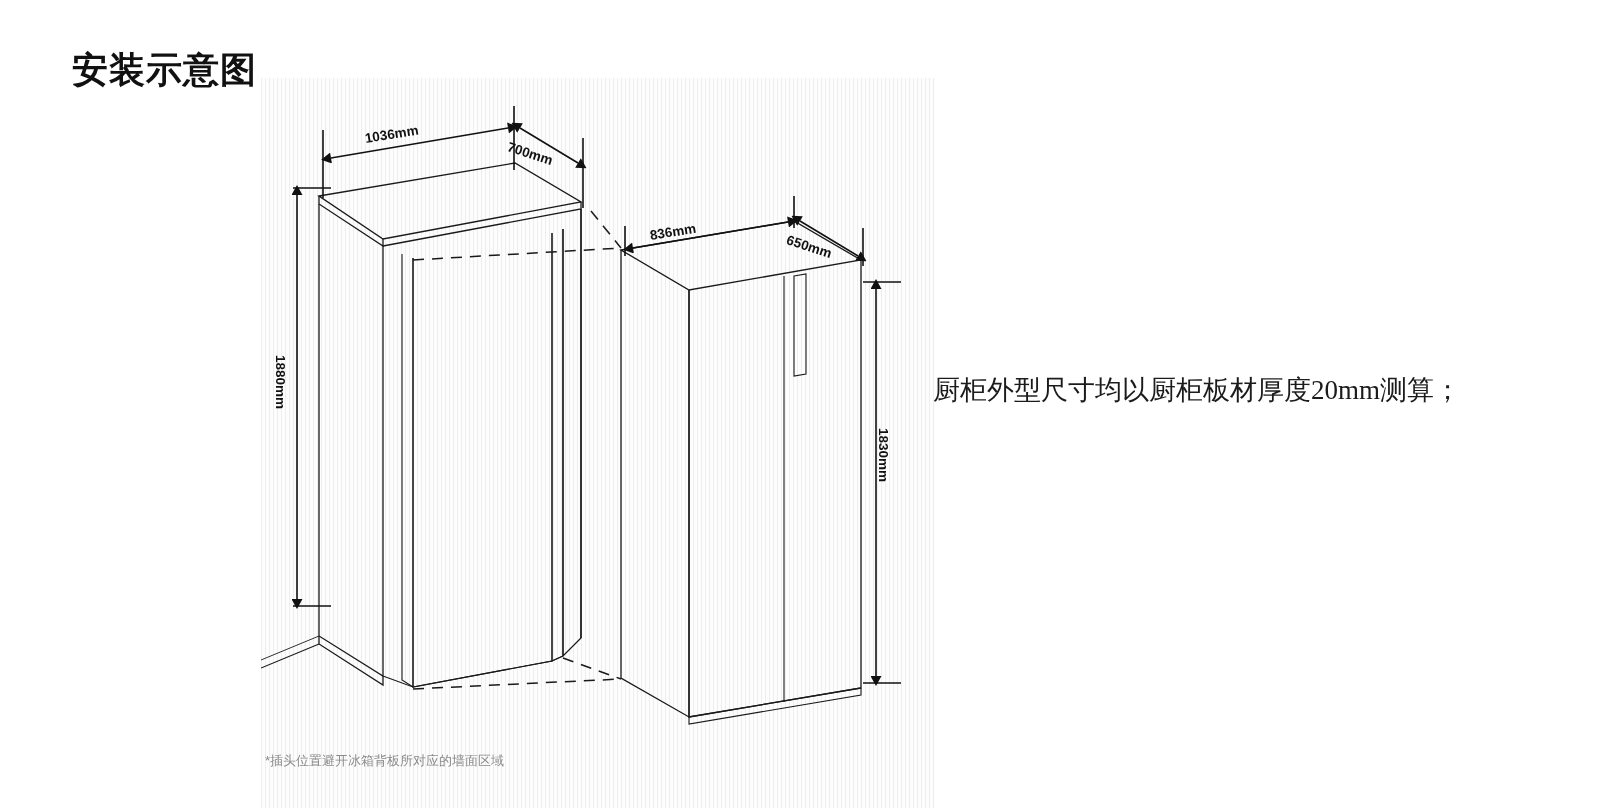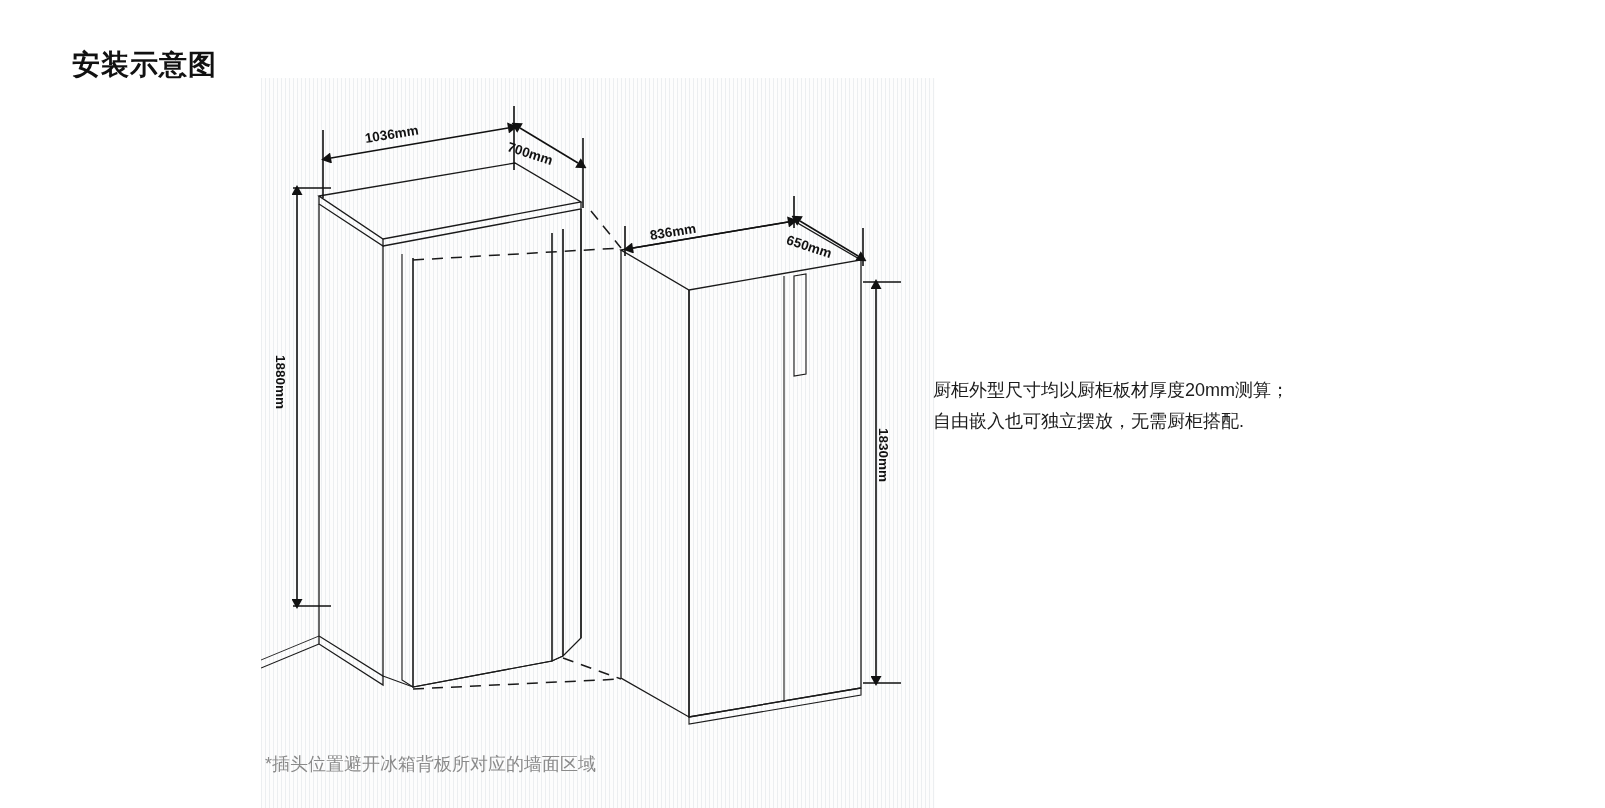--- a/index.html
+++ b/index.html
@@ -15,21 +15,21 @@
     width: 1605px;
     height: 808px;
     background: #ffffff;
     overflow: hidden;
   }
   
   #page-title {
     position: absolute;
     left: 72px;
     top: 50px;
-    font-size: 28px;
+    font-size: 36px;
     font-weight: bold;
     letter-spacing: 1px;
     color: #111111;
     white-space: nowrap;
     line-height: 1.1;
   }
   
   #diagram-panel {
     position: absolute;
     left: 261px;
@@ -75,37 +75,37 @@
     left: 876px; top: 428px;
     writing-mode: vertical-rl;
     text-orientation: mixed;
     letter-spacing: 0px;
   }
   
   #footnote {
     position: absolute;
     left: 265px;
     top: 752px;
-    font-size: 18px;
+    font-size: 13px;
     color: #8a8a8a;
     white-space: nowrap;
   }
   
   #notes-block {
     position: absolute;
     left: 933px;
     top: 375px;
     width: 640px;
   }
   .note-line {
-    font-size: 18px;
+    font-size: 27px;
     line-height: 30.5px;
     color: #1b1b1b;
     white-space: nowrap;
-    font-family: Liberation Sans, sans-serif;
+    font-family: Liberation Serif, serif;
   }
 </style>
 </head>
 <body>
 
 <div id="page">
 
   <div id="page-title">安装示意图</div>
 
   <div id="diagram-panel">
@@ -207,16 +207,15 @@
   <div class="dim-label" id="dim-label-fridge-width">836mm</div>
 
   <div class="dim-label" id="dim-label-fridge-depth">650mm</div>
 
   <div class="dim-label" id="dim-label-right-height">1830mm</div>
 
   <div id="footnote">*插头位置避开冰箱背板所对应的墙面区域</div>
 
   <div id="notes-block">
     <div class="note-line">厨柜外型尺寸均以厨柜板材厚度20mm测算；</div>
-    <div class="note-line">自由嵌入也可独立摆放，无需厨柜搭配.</div>
   </div>
 
 </div>
 
 </body></html>

